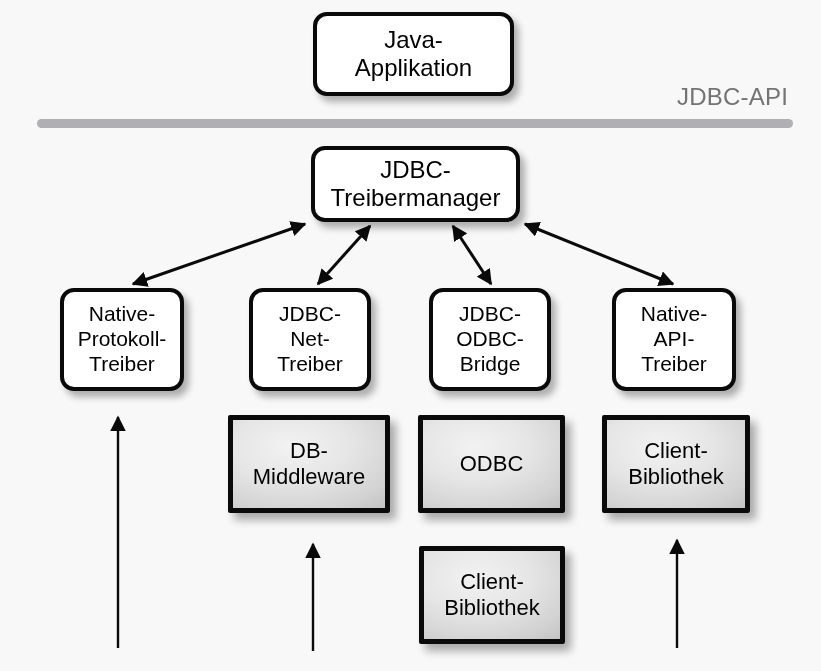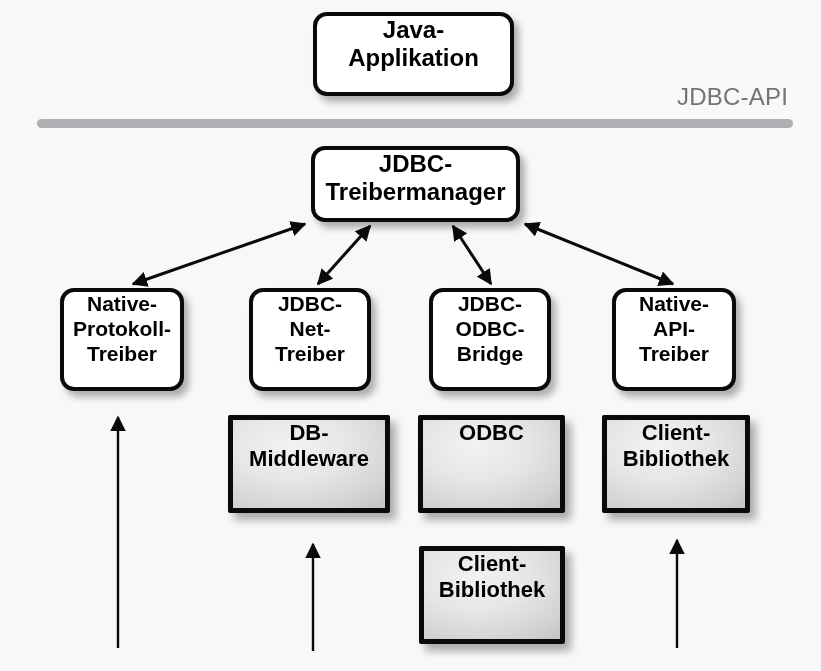--- a/index.html
+++ b/index.html
@@ -29,27 +29,27 @@
     top: 0;
     width: 821px;
     height: 671px;
     pointer-events: none;
   }
 
   
   .node {
     position: absolute;
     display: flex;
+    align-items: center;
     justify-content: center;
     text-align: center;
     box-sizing: border-box;
     color: #000;
     line-height: 1.18;
     z-index: 3;
-    font-weight: bold;
   }
   .node .label {
     display: block;
     white-space: pre-line;
   }
 
   
   .node.rounded {
     background: #ffffff;
     border: 4px solid #0a0a0a;

